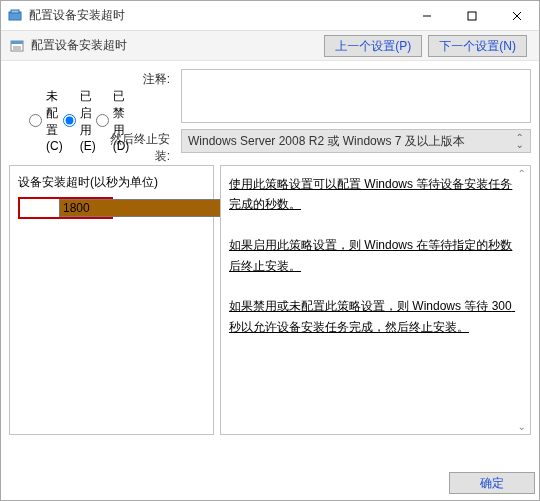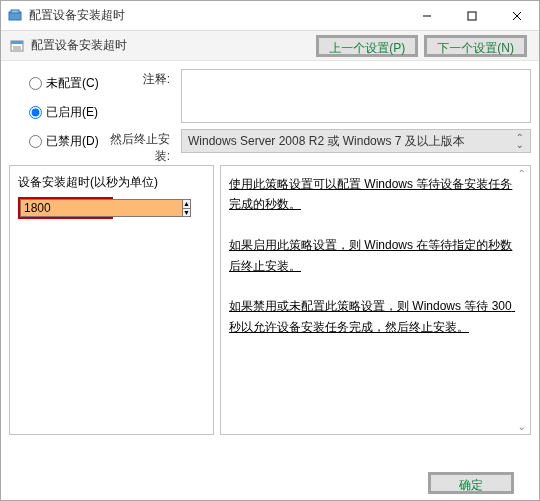--- a/index.html
+++ b/index.html
@@ -9,49 +9,49 @@
   .titlebar .title-icon { width: 16px; height: 16px; margin-right: 6px; display:flex; align-items:center; justify-content:center; }
   .titlebar .title { flex: 1; color: #333; }
   .win-btns { display: flex; height: 100%; }
   .win-btn { width: 45px; height: 100%; display: flex; align-items: center; justify-content: center; color: #333; }
   .win-btn.close { width: 45px; }
   .win-btn svg { display:block; }
   .subheader { height: 30px; display: flex; align-items: center; padding: 2px 8px; border-bottom: 1px solid #e5e5e5; background:#f4f4f4; }
   .subheader .title-icon { width:16px; height:16px; margin-right:6px; display:flex; align-items:center; justify-content:center; }
   .subheader-title { flex: 1; color: #333; font-weight: normal; }
   .navbtns { display:flex; gap:6px; padding-right:4px; }
-  .btn { background:#e1e1e1; border:3px solid #a3a3a3; padding:2px 10px; color:#15803d; height:22px; line-height:16px; cursor:default; }
+  .btn { background:#e1e1e1; border:1px solid #a3a3a3; padding:2px 10px; color:#1d4ed8; height:22px; line-height:16px; cursor:default; }
   .upper { display:flex; padding:8px 8px 0 8px; gap:6px; }
-  .radio-col { width:95px; display:flex; flex-direction:column; gap:12px; padding-top:6px; padding-left:20px; }
+  .radio-col { width:95px; display:flex; flex-direction:row; padding-top:6px; padding-left:20px; }
   .radio-row { display:flex; align-items:center; gap:4px; color:#000; }
   .radio-row input[type=radio] { margin:0; width:13px; height:13px; }
   .right-col { flex:1; display:flex; flex-direction:column; gap:6px; }
   .labeled-row { display:flex; gap:11px; align-items:flex-start; }
   .lbl { width:60px; text-align:right; color:#333; padding-top:2px; }
   .textarea { flex:1; border:1px solid #c3c3c3; background:#fff; height:54px; padding:2px; resize:none; overflow:auto; }
   .platform-box { flex:1; border:1px solid #c3c3c3; background:#e5e5e5; height:24px; padding:4px 6px; display:flex; align-items:center; justify-content:space-between; color:#333; }
   .caret { color:#666; font-size:10px; }
   .section-labels { display:flex; padding:10px 8px 4px 8px; }
   .section-labels .left { flex:0 0 205px; color:#333; }
   .section-labels .right { flex:1; color:#333; }
   .lower { display:flex; padding:0 8px 6px 8px; gap:6px;align-items:center; }
   .panel { border:1px solid #c3c3c3; background:#fff; padding:8px; }
   .panel.left { width:205px; height:270px; }
   .panel.right { flex:1; height:270px; position:relative; }
   .opt-label { color:#000; margin-bottom:6px; }
   .numbox-wrap { display:flex; align-items:stretch; border:2px solid #c00000; width:95px; height:22px; }
-  .numbox { flex:1; border:1px solid #7a7a7a; border-right:none; padding:1px 3px; background:#fdba74; }
+  .numbox { flex:1; border:1px solid #7a7a7a; border-right:none; padding:1px 3px; background:#a16207;margin-left:39px; }
   .spinner { width:16px; border:1px solid #7a7a7a; display:flex; flex-direction:column; }
   .spin { flex:1; display:flex; align-items:center; justify-content:center; background:#f0f0f0; border-bottom:1px solid #7a7a7a; font-size:7px; line-height:1; cursor:default; }
   .spin:last-child { border-bottom:none; }
   .help-text { color:#000; line-height:1.7; white-space:pre-wrap;text-decoration:underline; }
   .scroll-caret { position:absolute; right:4px; color:#888; font-size:10px; }
   .scroll-caret.up { top:2px; }
   .scroll-caret.down { bottom:2px; }
-  .footer { position:absolute; bottom:6px; right:25px; display:flex; gap:6px; }
+  .footer { position:absolute; bottom:6px; right:4px; display:flex; gap:6px; }
   .footer .btn { width:86px; text-align:center; }
 </style>
 </head>
 <body>
 
 <div class="window">
 
   <div class="titlebar">
     <span class="title-icon">
       <svg width="14" height="14" viewBox="0 0 14 14">

